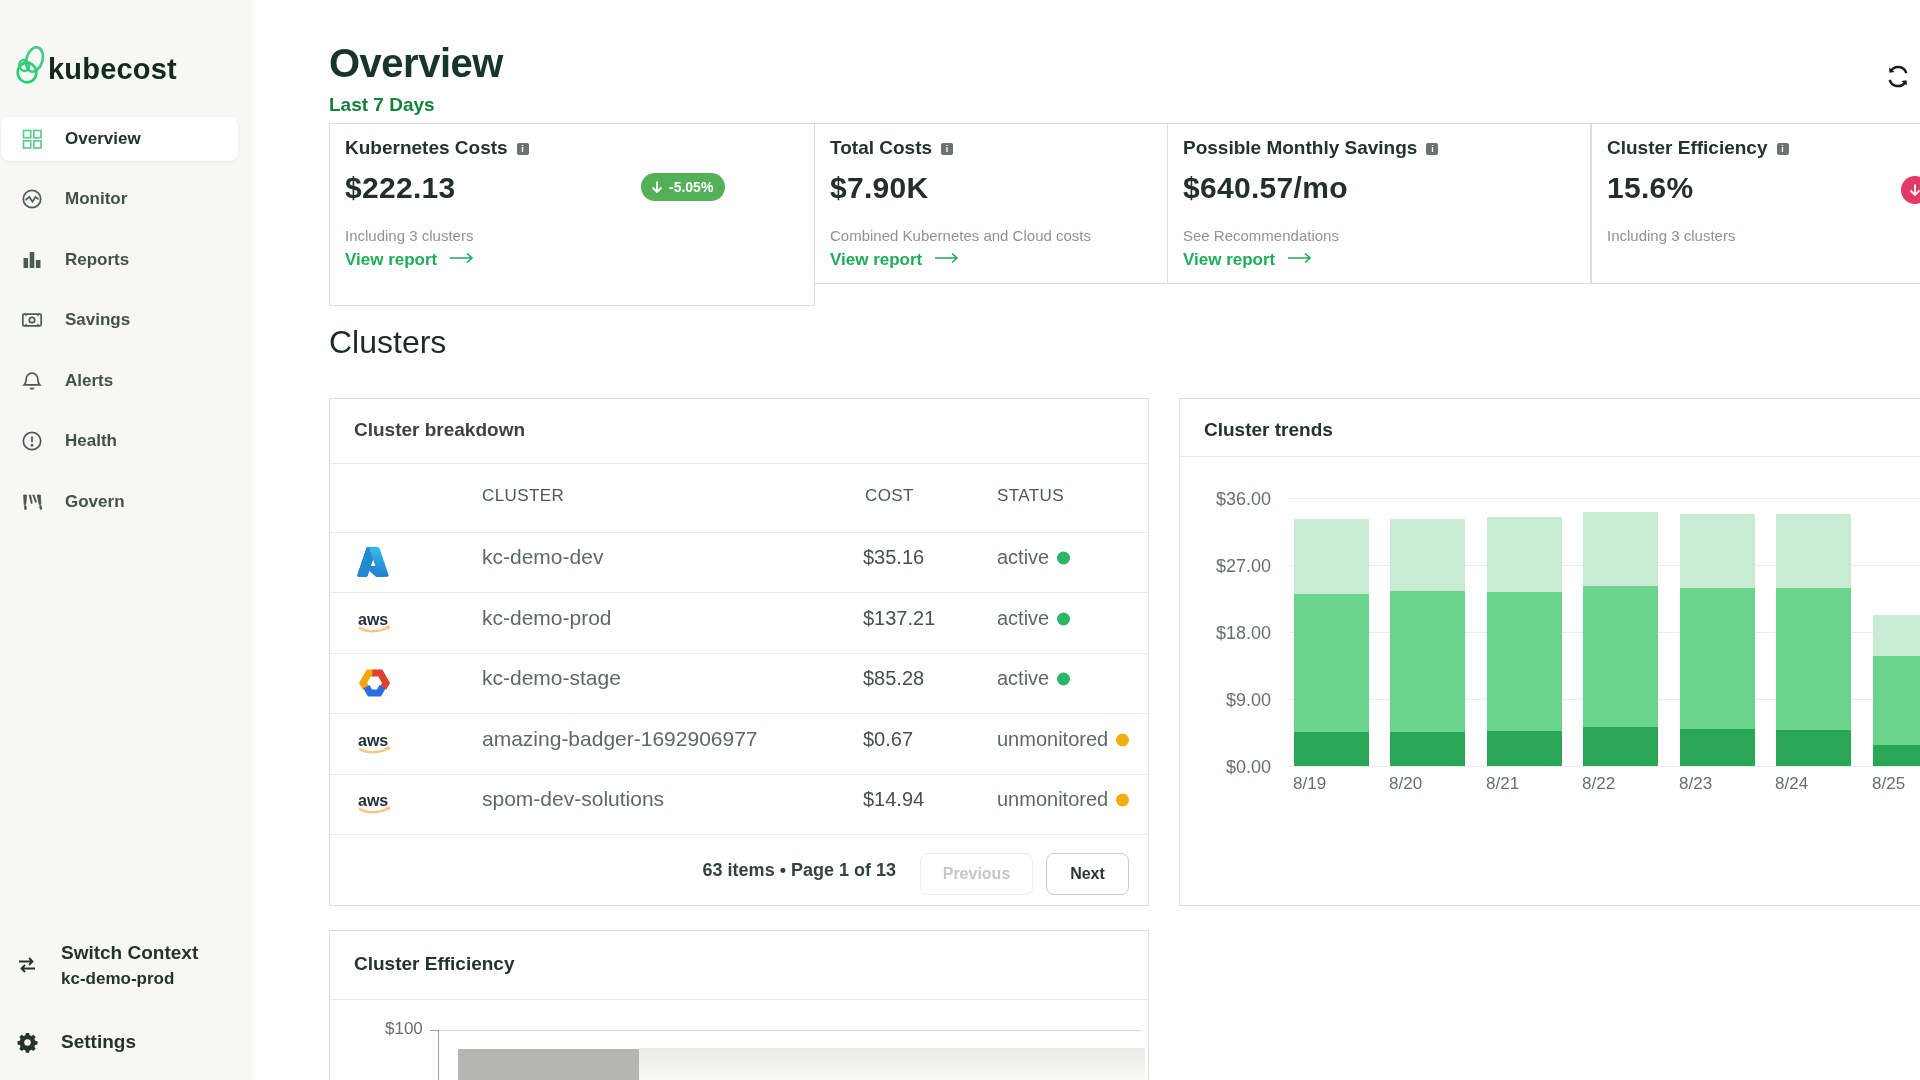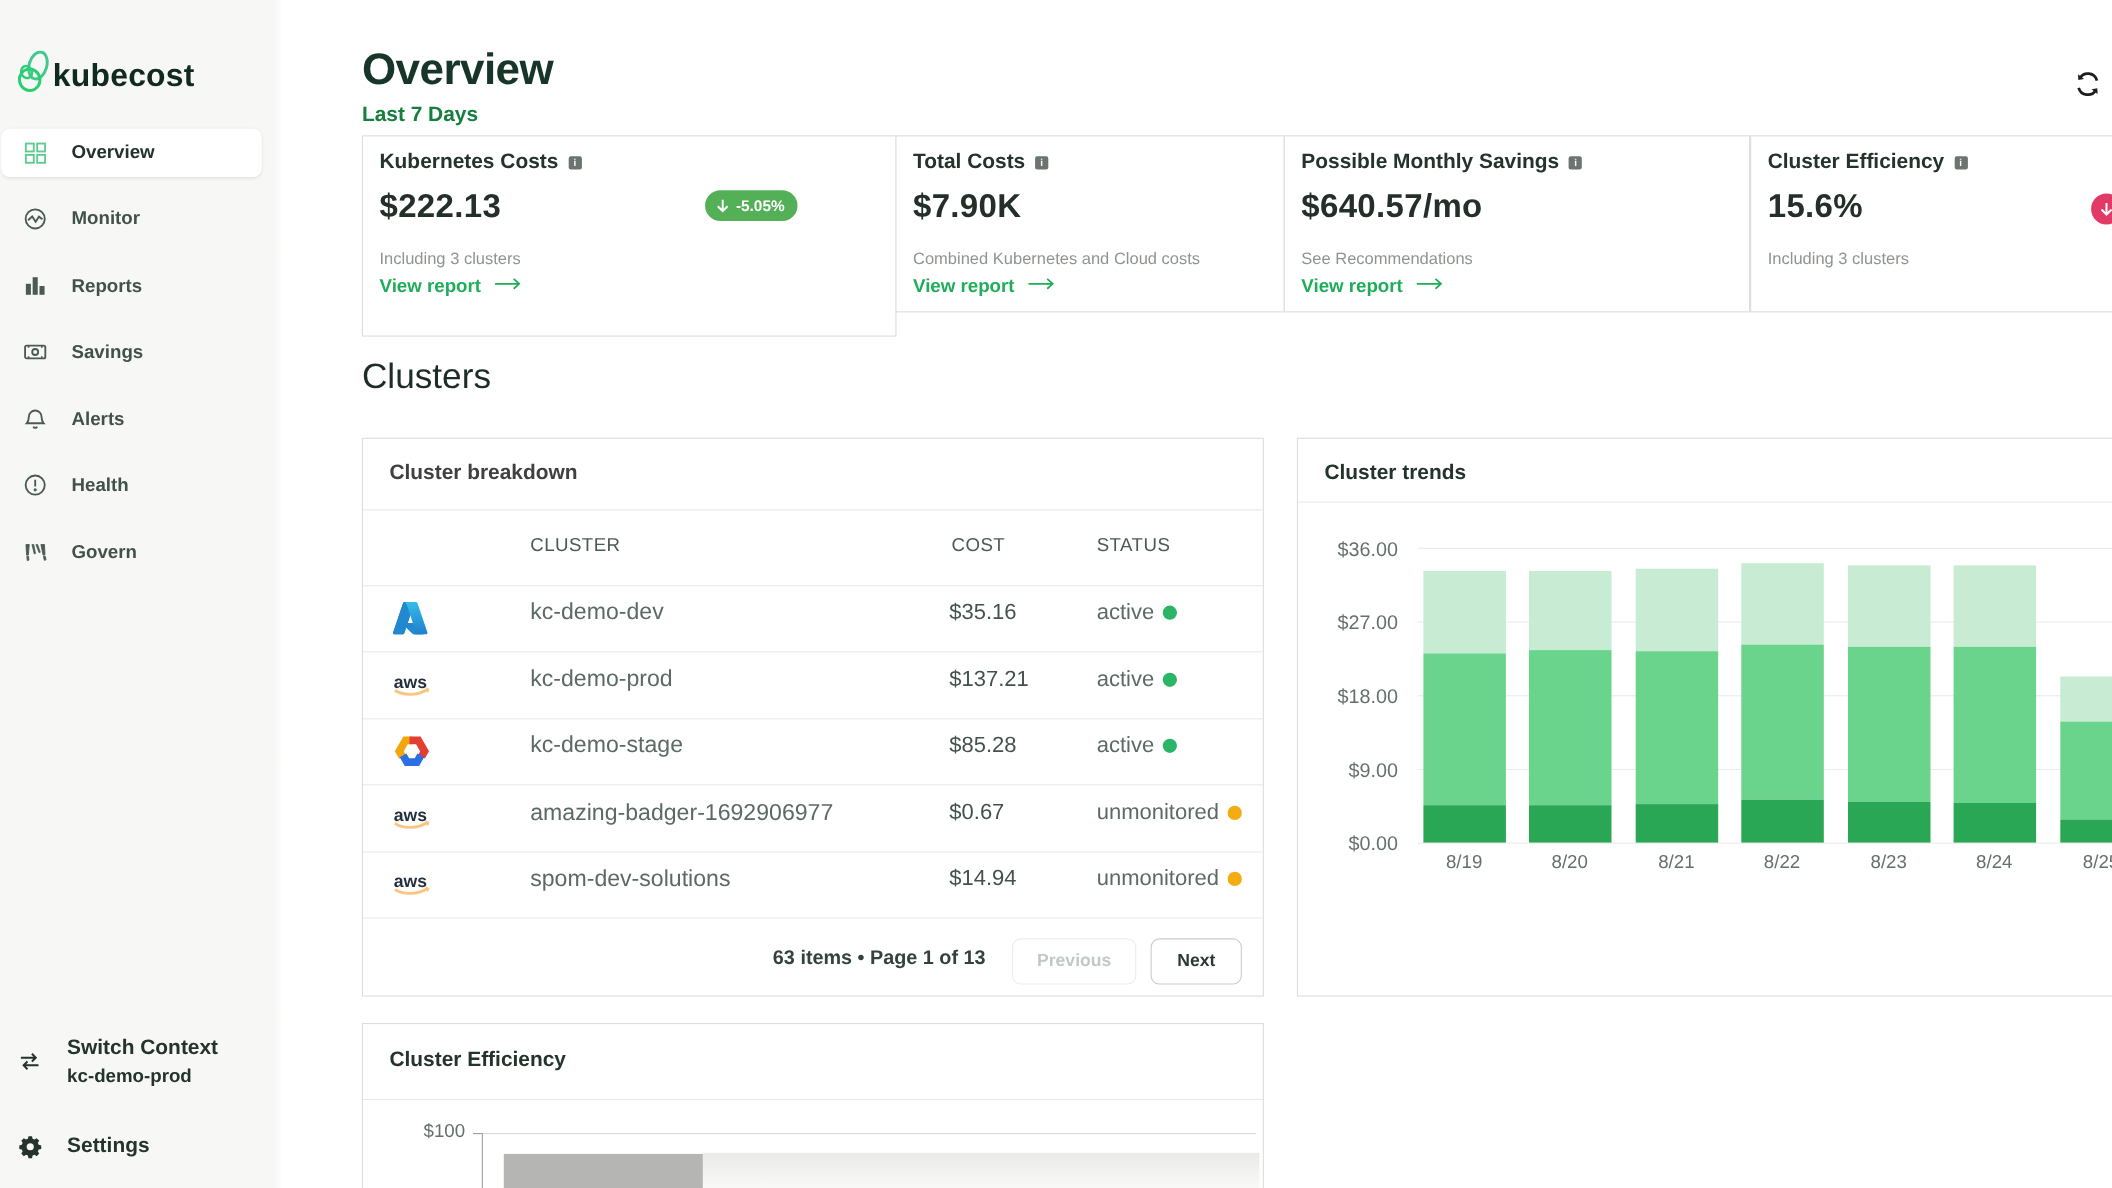--- a/index.html
+++ b/index.html
@@ -44,21 +44,21 @@
 .trow .ccost { position:absolute; left:533px; top:calc(50% - 5px); transform:translateY(-50%); font-size:20px; color:#44524c; }
 .trow .cstat { position:absolute; left:667px; top:calc(50% - 5px); transform:translateY(-50%); font-size:20px; color:#5d6a64; }
 .dot { display:inline-block; width:13px; height:13px; border-radius:50%; margin-left:8px; vertical-align:-1px; }
 .pgbtn { position:absolute; border-radius:8px; background:#fff; font-weight:bold; font-size:16px; text-align:center; }
 
 
 #trends { position:absolute; left:932px; top:398px; width:830px; height:508px; background:#fff; border:1px solid #dedddc; border-right:none; }
 #trends .hd { position:absolute; left:24px; top:20px; font-size:19px; font-weight:bold; color:#24332c; }
 .gline { position:absolute; height:1px; background:#ebebe9; }
 .ylab { position:absolute; width:80px; text-align:right; font-size:18px; color:#66706a; }
-.xlab { position:absolute; width:76px; text-align:center; font-size:17px; color:#66706a; }
+.xlab { position:absolute; width:76px; font-size:17px; color:#66706a; }
 .bar { position:absolute; }
 
 
 #eff { position:absolute; left:82px; top:930px; width:820px; height:200px; background:#fff; border:1px solid #dedddc; }
 #eff .hd { position:absolute; left:24px; top:22px; font-size:19px; font-weight:bold; color:#24332c; }
 </style>
 </head>
 <body>
 <div id="root">
 

